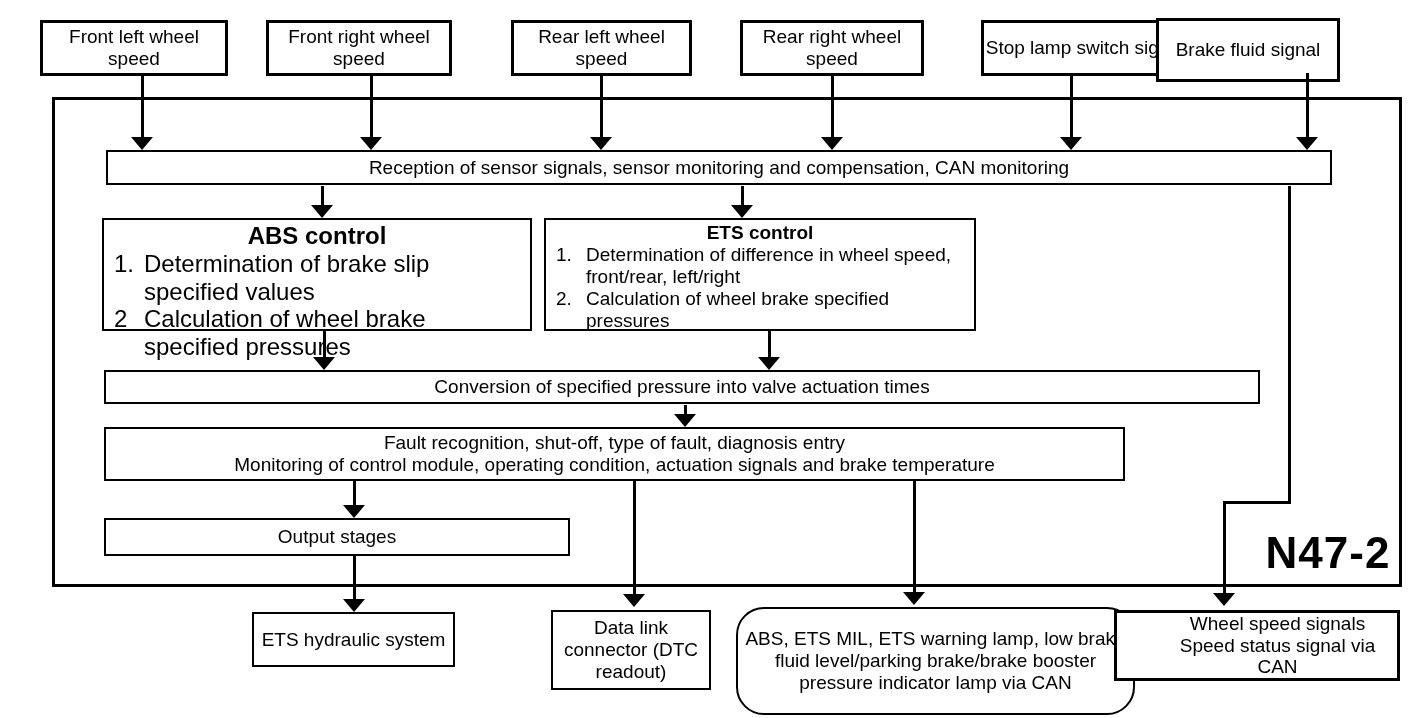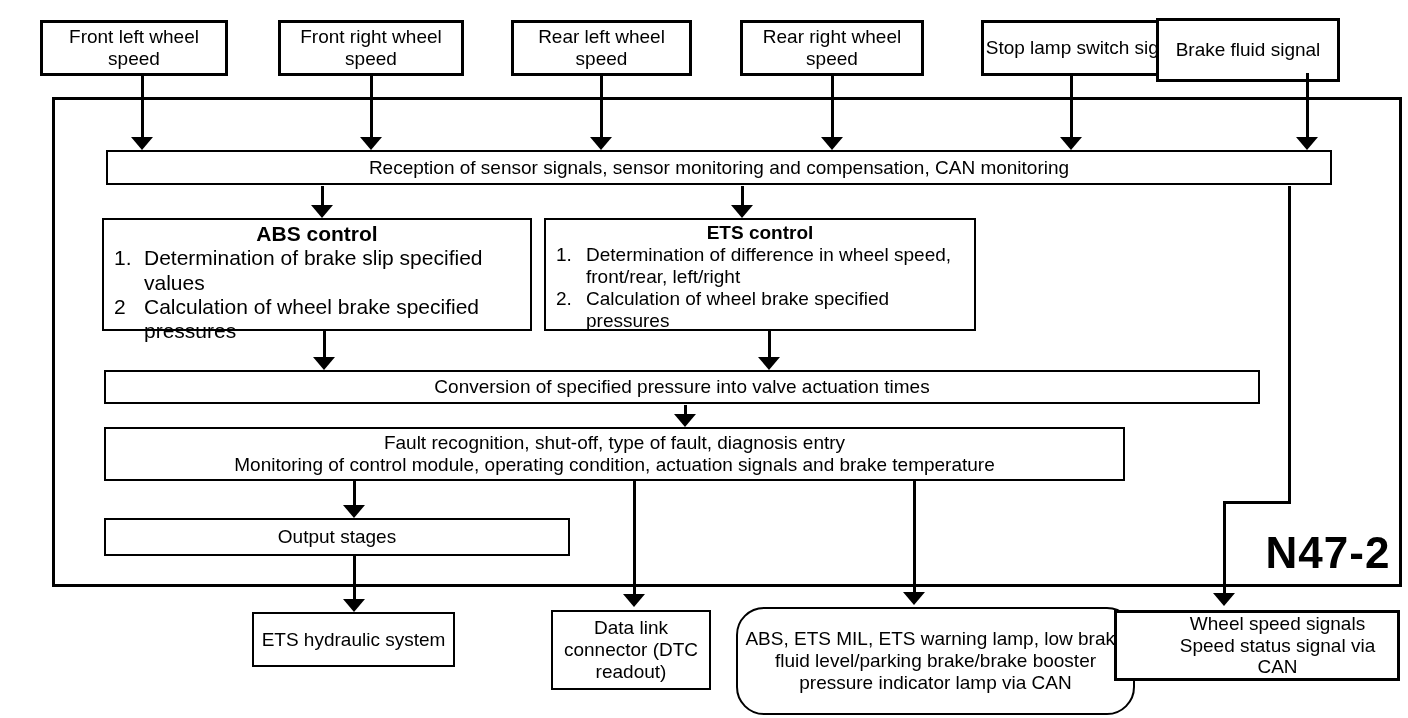--- a/index.html
+++ b/index.html
@@ -20,29 +20,29 @@
   .vl{position:absolute;width:3px;background:#000;}
   .hl{position:absolute;height:3px;background:#000;}
   .ah{position:absolute;width:0;height:0;border-left:11px solid transparent;
       border-right:11px solid transparent;border-top:13px solid #000;}
   .pre{white-space:pre-line;}
   
   #outer{position:absolute;left:28px;top:97px;width:1350px;height:490px;
          border:3px solid #000;box-sizing:border-box;background:transparent;}
   
   #in1{left:16px;top:20px;width:188px;height:56px;border-width:3px;}
-  #in2{left:254px;top:20px;width:186px;height:56px;border-width:3px;}
+  #in2{left:242px;top:20px;width:186px;height:56px;border-width:3px;}
   #in3{left:487px;top:20px;width:181px;height:56px;border-width:3px;}
   #in4{left:716px;top:20px;width:184px;height:56px;border-width:3px;}
   #in5{left:957px;top:20px;width:208px;height:56px;border-width:3px;}
   #in6{left:1132px;top:18px;width:184px;height:64px;border-width:3px;}
   
   #reception{left:82px;top:150px;width:1226px;height:35px;}
   #absbox{left:78px;top:218px;width:430px;height:113px;border:2px solid #000;
-          position:absolute;background:#fff;box-sizing:border-box;font-size:21px;
+          position:absolute;background:#fff;box-sizing:border-box;font-size:24px;
           line-height:1.16;padding:2px 6px 0 6px;}
   #etsbox{left:520px;top:218px;width:432px;height:113px;border:2px solid #000;
           position:absolute;background:#fff;box-sizing:border-box;font-size:19px;
           line-height:1.16;padding:2px 6px 0 6px;}
   .ctl-title{font-weight:bold;text-align:center;}
   .li{display:flex;}
   .li .num{flex:none;width:30px;padding-left:4px;}
   .li .txt{flex:1;}
   #conversion{left:80px;top:370px;width:1156px;height:34px;}
   #monitoring{left:80px;top:427px;width:1021px;height:54px;flex-direction:column;}

